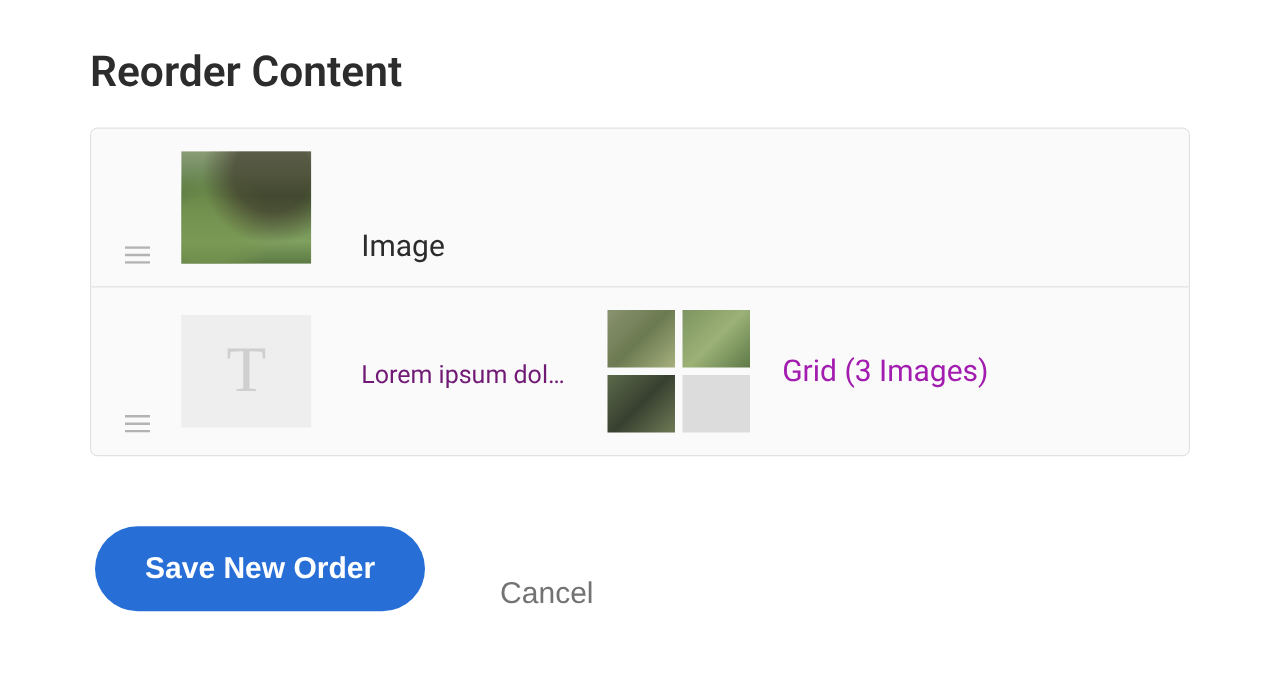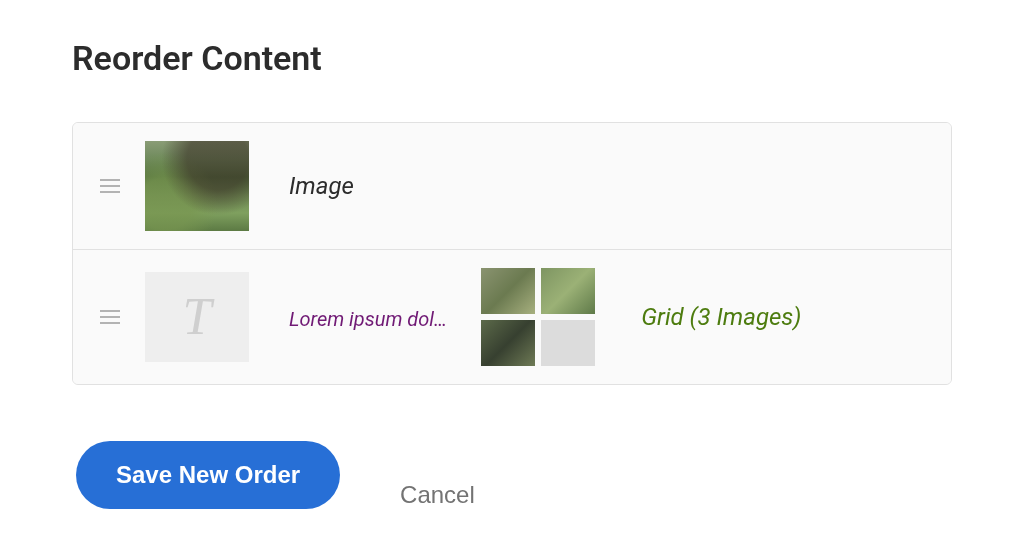--- a/index.html
+++ b/index.html
@@ -7,35 +7,34 @@
       font-family: -apple-system, BlinkMacSystemFont, "Segoe UI", Roboto, Helvetica, Arial, sans-serif;
       background: #fff;
       padding: 38px 72px;
       width: 1024px;
       height: 547px;
       color: #2c2c2c;
     }
     .page-title {
       font-size: 34px;
       font-weight: 600;
-      margin-bottom: 44px;
+      margin-bottom: 24px;
     }
     .content-list {
       border: 1px solid #e1e1e1;
       border-radius: 6px;
       overflow: hidden;
       background: #fafafa;
     }
     .content-row {
       display: flex;
-      align-items: center;
+      align-items: flex-end;
       padding: 18px 26px;
       background: #fafafa;
       min-height: 120px;
-      font-style: italic;
     }
     .content-row + .content-row {
       border-top: 1px solid #e1e1e1;
     }
     .drag-handle {
       flex: 0 0 auto;
       width: 22px;
       color: #b3b3b3;
       display: flex;
       align-items: center;
@@ -108,22 +107,21 @@
     }
     .gt {
       background: #ddd;
     }
     .gt1 { background: linear-gradient(135deg,#8a9370,#6b7a50,#a7b07f); }
     .gt2 { background: linear-gradient(135deg,#7e9562,#9bb176,#5f7a49); }
     .gt3 { background: linear-gradient(135deg,#5c6a4a,#374030,#6e7a55); }
     .gt4 { background: #dcdcdc; }
     .grid-label {
       font-size: 24px;
-      color: #4d7c0f;
-      margin-left: 20px;
+      color: #a21caf;
     }
     .actions {
       display: flex;
       align-items: flex-end;
       gap: 60px;
       margin-top: 56px;
       padding-left: 4px;
     }
     .btn-primary {
       background: #276fd6;

